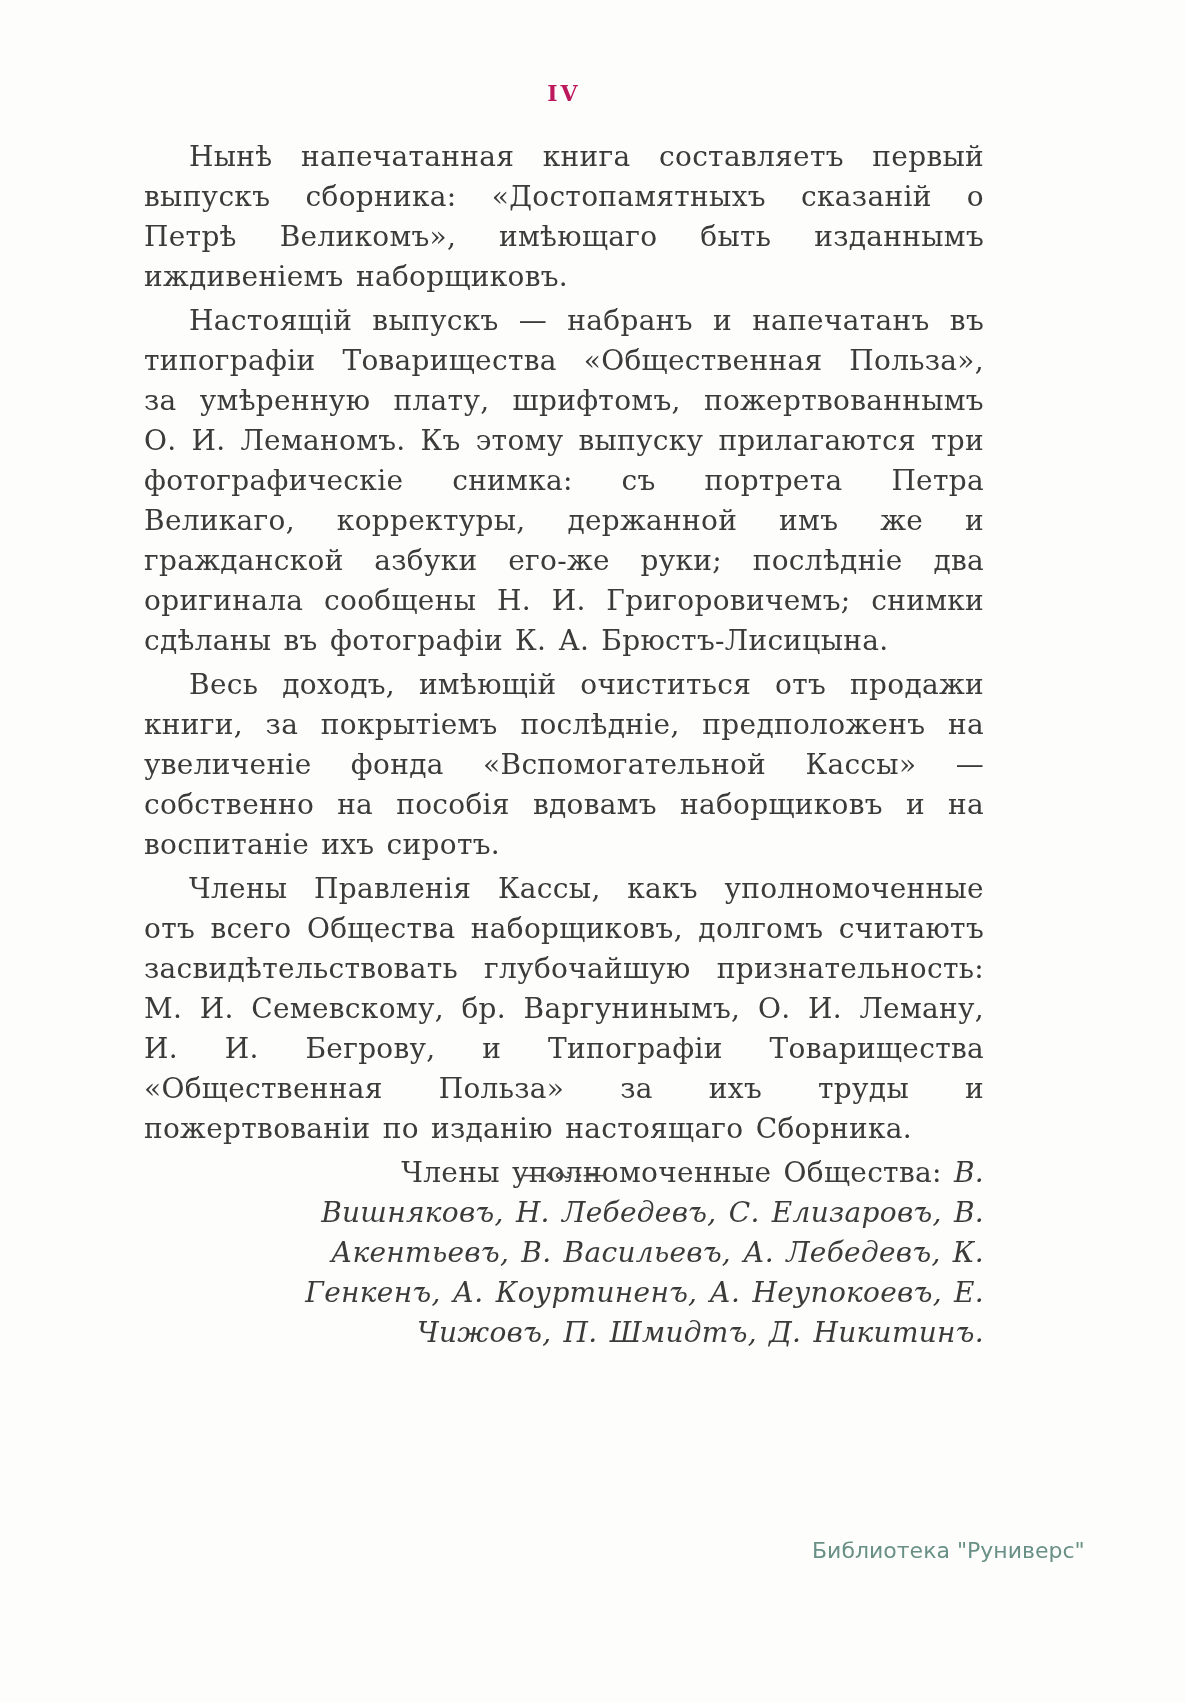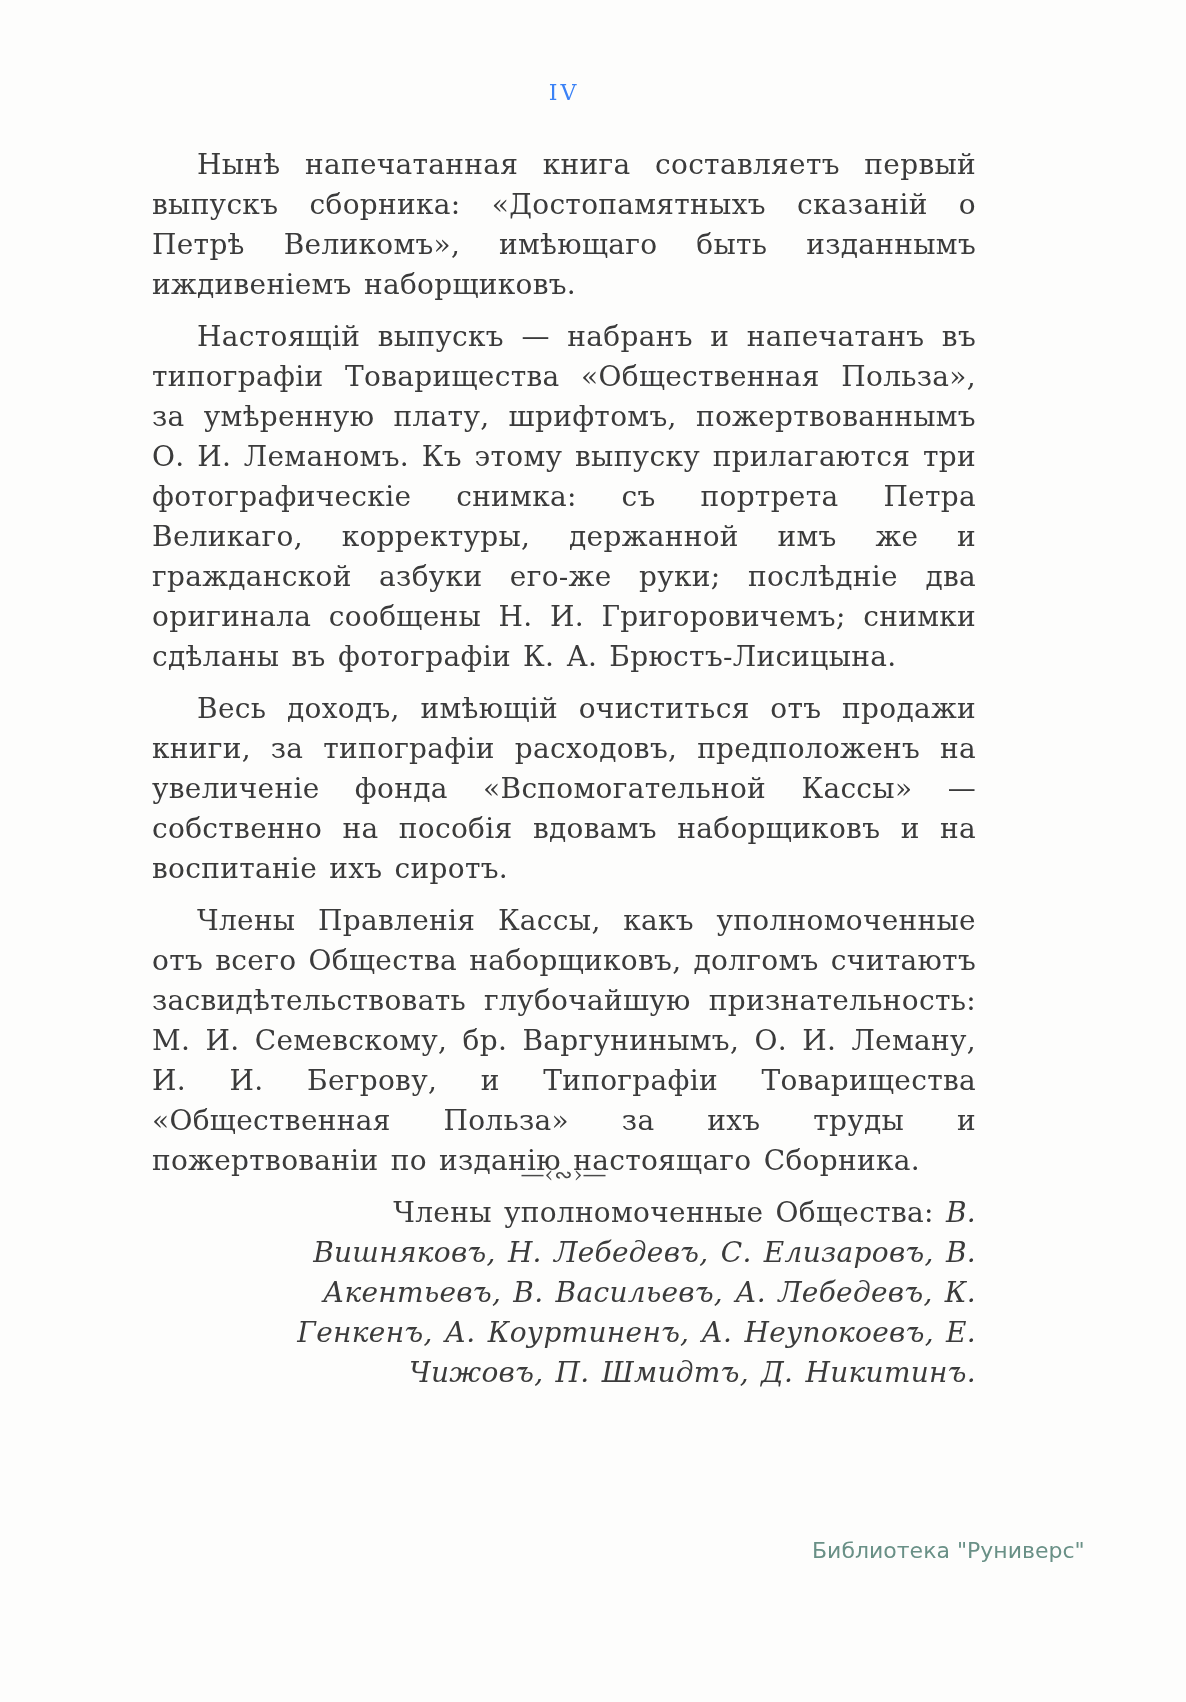--- a/index.html
+++ b/index.html
@@ -19,35 +19,36 @@
   }
   .page-number {
     position: absolute;
     top: 80px;
     left: 140px;
     width: 848px;
     text-align: center;
     font-size: 22px;
     letter-spacing: 3px;
     font-variant: small-caps;
-    color: #3b82f6;
+    color: #be185d;
+    font-weight: bold;
   }
   .content {
     position: absolute;
     top: 133px;
     left: 140px;
     width: 848px;
     font-size: 28px;
     line-height: 40px;
     text-align: justify;
     word-spacing: 3px;
     letter-spacing: 0.3px;
   }
   .content p {
-    margin: 12px;
+    margin: 4px;
     text-indent: 45px;
   }
   .signatories {
     margin-top: 40px;
     padding-left: 145px;
     text-indent: -100px;
     text-align: right;
   }
   .signatories .names {
     font-style: italic;
@@ -76,21 +77,21 @@
 </head>
 <body>
 
 <div class="page">
 
   <div class="page-number">IV</div>
 
   <div class="content">
     <p>Нынѣ напечатанная книга составляетъ первый выпускъ сборника: «Достопамятныхъ сказаній о Петрѣ Великомъ», имѣющаго быть изданнымъ иждивеніемъ наборщиковъ.</p>
     <p>Настоящій выпускъ — набранъ и напечатанъ въ типографіи Товарищества «Общественная Польза», за умѣренную плату, шрифтомъ, пожертвованнымъ О. И. Леманомъ. Къ этому выпуску прилагаются три фотографическіе снимка: съ портрета Петра Великаго, корректуры, держанной имъ же и гражданской азбуки его-же руки; послѣдніе два оригинала сообщены Н. И. Григоровичемъ; снимки сдѣланы въ фотографіи К. А. Брюстъ-Лисицына.</p>
-    <p>Весь доходъ, имѣющій очиститься отъ продажи книги, за типографіи расходовъ, предположенъ на увеличеніе фонда «Вспомогательной Кассы» — собственно на пособія вдовамъ наборщиковъ и на воспитаніе ихъ сиротъ.</p>
+    <p>Весь доходъ, имѣющій очиститься отъ продажи книги, за покрытіемъ послѣдніе, предположенъ на увеличеніе фонда «Вспомогательной Кассы» — собственно на пособія вдовамъ наборщиковъ и на воспитаніе ихъ сиротъ.</p>
     <p>Члены Правленія Кассы, какъ уполномоченные отъ всего Общества наборщиковъ, долгомъ считаютъ засвидѣтельствовать глубочайшую признательность: М. И. Семевскому, бр. Варгунинымъ, О. И. Леману, И. И. Бегрову, и Типографіи Товарищества «Общественная Польза» за ихъ труды и пожертвованіи по изданію настоящаго Сборника.</p>
 
     <p class="signatories"><span>Члены уполномоченные Общества:</span> <span class="names">В. Вишняковъ, Н. Лебедевъ, С. Елизаровъ, В. Акентьевъ, В. Васильевъ, А. Лебедевъ, К. Генкенъ, А. Коуртиненъ, А. Неупокоевъ, Е. Чижовъ, П. Шмидтъ, Д. Никитинъ.</span></p>
   </div>
 
   <div class="divider">―‹∾›―</div>
 
   <div class="watermark">Библиотека "Руниверс"</div>
 
 </div>

